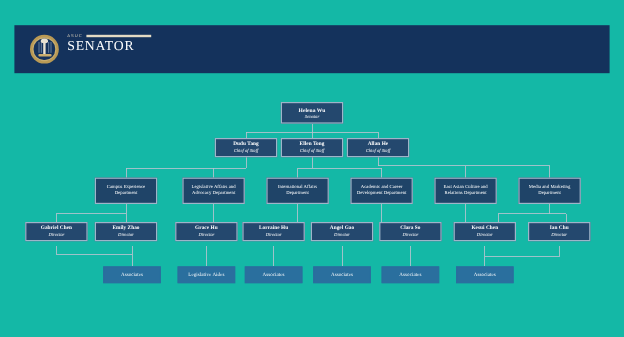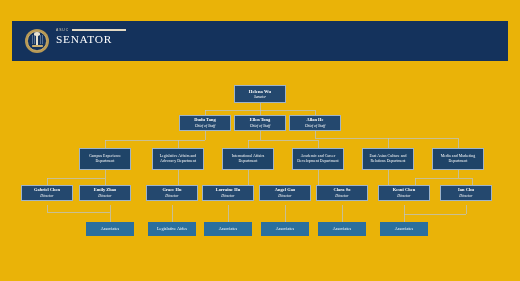--- a/index.html
+++ b/index.html
@@ -6,21 +6,21 @@
   html, body {
     width: 520px; height: 281px;
     background: #ffffff;
     font-family: "Liberation Serif", serif;
     overflow: hidden;
   }
 
   #page {
     position: relative;
     width: 520px; height: 281px;
-    background: #eab308;
+    background: #14b8a6;
   }
 
   
   #header {
     position: absolute;
     left: 12px; top: 21px;
     width: 496px; height: 40px;
     background: #14325c;
   }
   #logo-wrap {

